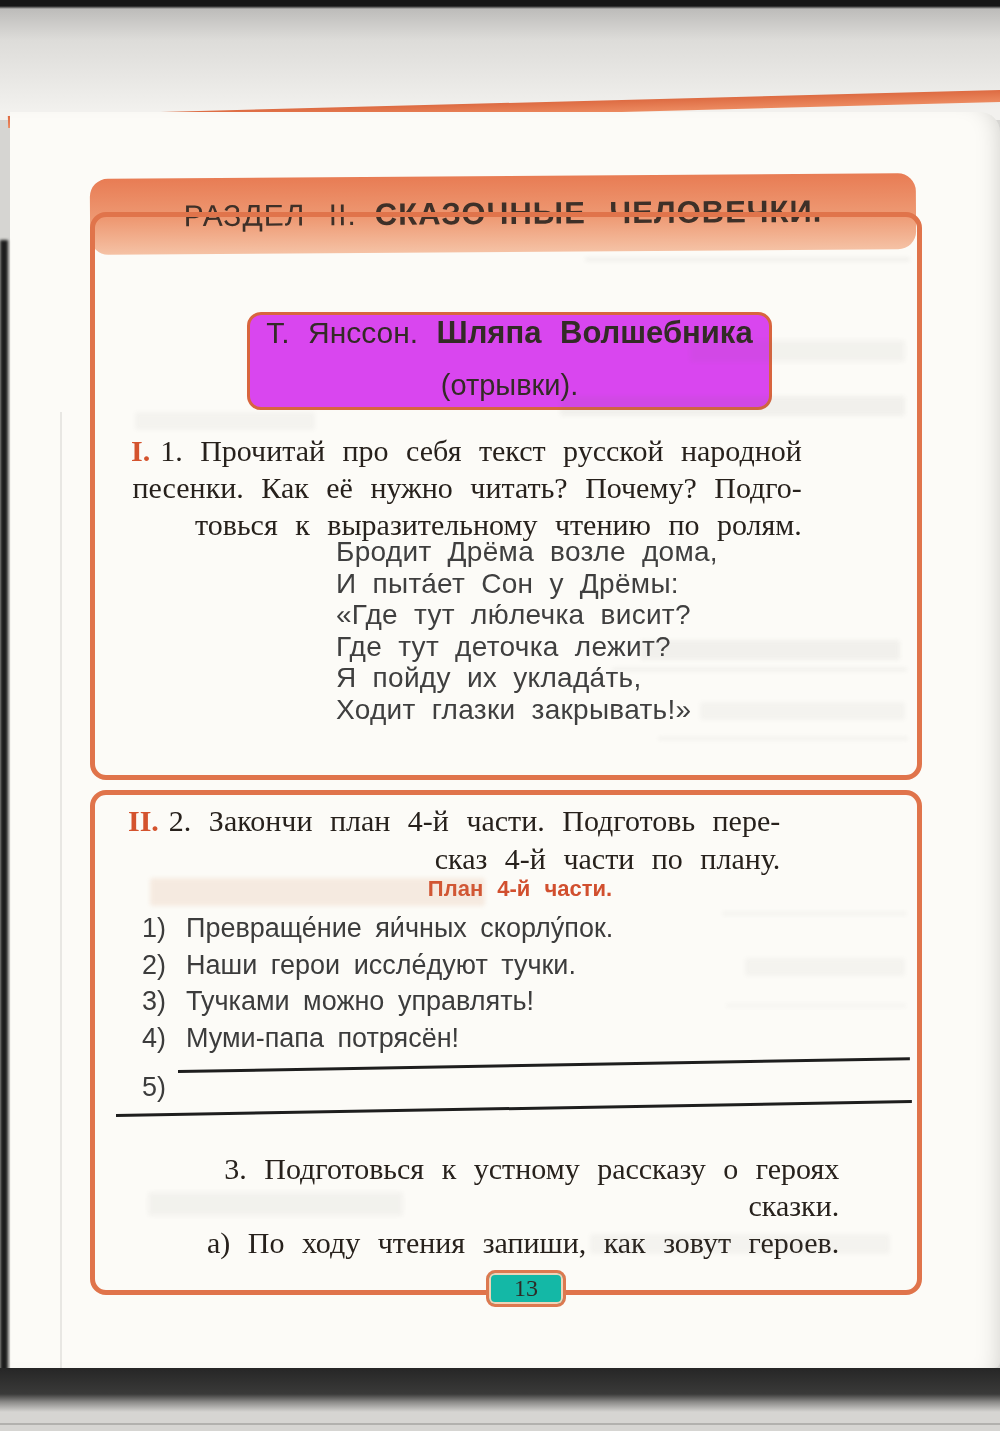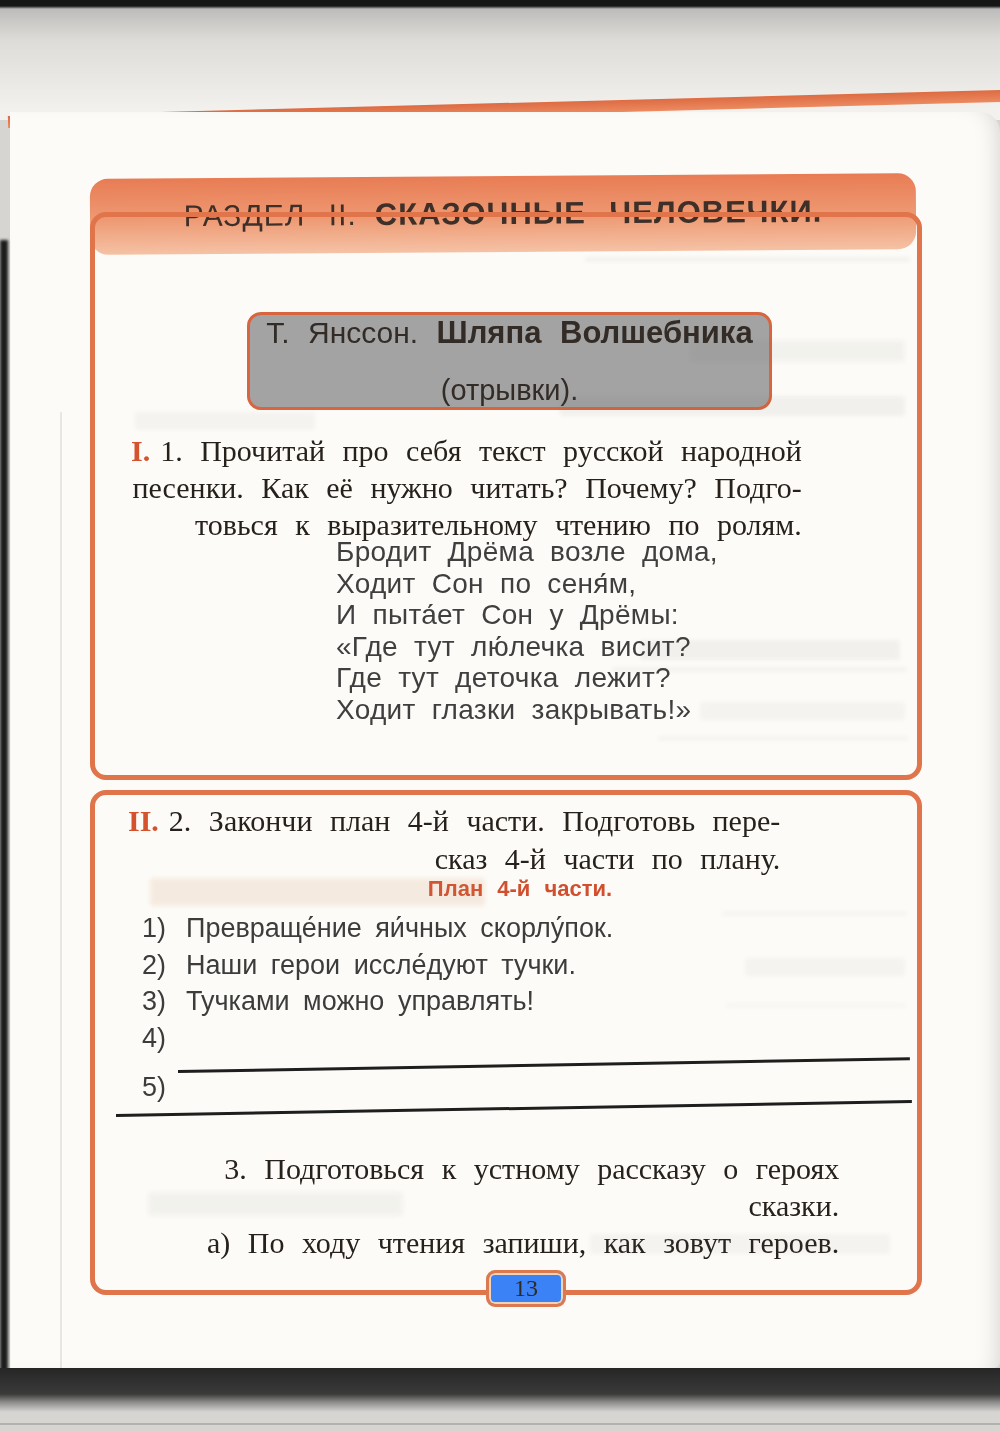--- a/index.html
+++ b/index.html
@@ -33,22 +33,22 @@
     display:flex;align-items:center;justify-content:center;
     color:#3e3028;font-size:30px;letter-spacing:1px;word-spacing:14px;white-space:nowrap;}
   .banner .lbl{font-weight:400;margin-right:18px;}
   .banner .ttl{font-weight:700;font-size:31px;}
 
   .tbox{position:absolute;border:5px solid #e0744b;border-radius:16px;background:transparent;}
   .box1{left:90px;top:212px;width:822px;height:558px;}
   .box2{left:90px;top:790px;width:822px;height:495px;}
 
   .title-box{position:absolute;left:247px;top:312px;width:519px;height:92px;
-    background:#a3a3a3;border:3px solid #d8653e;border-radius:14px;
-    display:flex;flex-direction:column;align-items:center;justify-content:space-between;
+    background:#d946ef;border:3px solid #d8653e;border-radius:14px;
+    display:flex;flex-direction:column;align-items:center;justify-content:flex-start;
     color:#332b26;font-size:30px;word-spacing:10px;white-space:nowrap;}
   .title-box .l1 .bold{font-weight:700;font-size:31px;}
   .title-box .l2{font-size:29px;margin-top:18px;}
 
   .serif{font-family:"Liberation Serif",serif;color:#27211c;text-align:right;}
   .task{position:absolute;font-size:30px;line-height:37px;word-spacing:10px;}
   .task .ln{white-space:nowrap;}
   .task .ind{padding-left:16px;}
   .numeral{color:#d4532e;font-weight:700;padding-right:10px;}
 
@@ -67,21 +67,21 @@
 
   .wline{position:absolute;height:0;border-top:3px solid #1e1e1e;transform-origin:left center;}
   .wline.l5{left:178px;top:1070px;width:732px;transform:rotate(-1deg);}
   .wline.l6{left:116px;top:1114px;width:796px;transform:rotate(-1deg);}
 
   .task3{left:112px;top:1150px;}
   .task3 .ind2{padding-left:95px;}
   .task3 .ind1{padding-left:26px;}
 
   .pagenum{position:absolute;left:486px;top:1270px;width:74px;height:31px;
-    background:#3b82f6;border:3px solid #dc7950;border-radius:9px;
+    background:#14b8a6;border:3px solid #dc7950;border-radius:9px;
     box-shadow:inset 0 0 0 2px #efd3b8;
     display:flex;align-items:center;justify-content:center;
     font-family:"Liberation Serif",serif;font-size:24px;color:#2e2a26;}
 
   
   .ghost{position:absolute;background:#6b6b66;filter:blur(2px);border-radius:3px;}
   .ghost.orange{background:#d28a5c;}
 </style>
 </head>
 <body>
@@ -111,24 +111,24 @@
 <div class="task serif" style="left:115px;top:432px;">
   <div class="ln ind">
     <span class="numeral">I.</span><span>1. Прочитай про себя текст русской народной</span>
   </div>
   <div class="ln">песенки. Как её нужно читать? Почему? Подго-</div>
   <div class="ln">товься к выразительному чтению по ролям.</div>
 </div>
 
 <div class="poem">
   <div class="pl">Бродит Дрёма возле дома,</div>
-  <div class="pl">Ходит Сон по сеня́м,</div>
   <div class="pl">И пыта́ет Сон у Дрёмы:</div>
   <div class="pl">«Где тут лю́лечка висит?</div>
   <div class="pl">Где тут деточка лежит?</div>
+  <div class="pl">Я пойду их уклада́ть,</div>
   <div class="pl">Ходит глазки закрывать!»</div>
 </div>
 
 <div class="tbox box2"></div>
 
 <div class="task serif" style="left:112px;top:802px;line-height:38px;">
   <div class="ln ind">
     <span class="numeral">II.</span><span>2. Закончи план 4-й части. Подготовь пере-</span>
   </div>
   <div class="ln">сказ 4-й части по плану.</div>
@@ -144,20 +144,21 @@
   <div class="it">
     <span class="pn">2)</span>
     <span class="pt">Наши герои иссле́дуют тучки.</span>
   </div>
   <div class="it">
     <span class="pn">3)</span>
     <span class="pt">Тучками можно управлять!</span>
   </div>
   <div class="it">
     <span class="pn">4)</span>
+    <span class="pt">Муми-папа потрясён!</span>
   </div>
   <div class="it it5">
     <span class="pn">5)</span>
   </div>
 </div>
 
 <div class="wline l5"></div>
 <div class="wline l6"></div>
 
 <div class="task serif task3">

